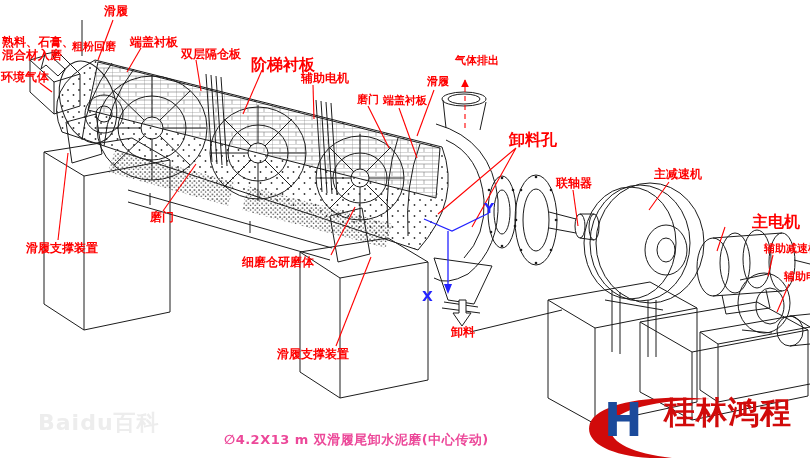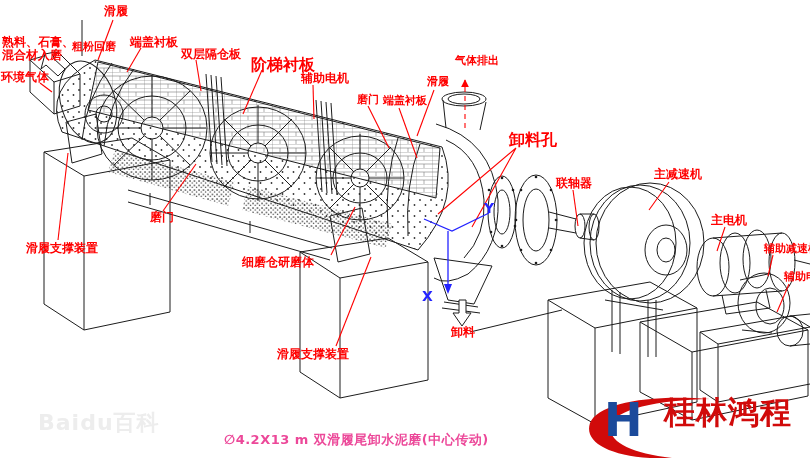--- a/index.html
+++ b/index.html
@@ -223,21 +223,21 @@
   <div class="lbl" style="left:26px;top:242px;font-size:12px">滑履支撑装置</div>
   <div class="lbl" style="left:242px;top:256px;font-size:12px">细磨仓研磨体</div>
   <div class="lbl" style="left:277px;top:348px;font-size:12px">滑履支撑装置</div>
   <div class="lbl" style="left:357px;top:94px;font-size:11px">磨门</div>
   <div class="lbl" style="left:383px;top:95px;font-size:11px">端盖衬板</div>
   <div class="lbl" style="left:427px;top:76px;font-size:11px">滑履</div>
   <div class="lbl" style="left:455px;top:55px;font-size:11px">气体排出</div>
   <div class="lbl" style="left:509px;top:132px;font-size:16px">卸料孔</div>
   <div class="lbl" style="left:556px;top:177px;font-size:12px">联轴器</div>
   <div class="lbl" style="left:654px;top:168px;font-size:12px">主减速机</div>
-  <div class="lbl" style="left:711px;top:214px;font-size:12px">主电机</div>
+  <div class="lbl" style="left:752px;top:214px;font-size:16px">主电机</div>
   <div class="lbl" style="left:764px;top:243px;font-size:11px">辅助减速机</div>
   <div class="lbl" style="left:784px;top:271px;font-size:11px">辅助电机</div>
   <div class="lbl" style="left:451px;top:326px;font-size:12px">卸料</div>
 
   <div class="axis" style="left:484px;top:200px;font-size:14px">Y</div>
   <div class="axis" style="left:422px;top:288px;font-size:14px">X</div>
 
   <div class="caption" style="left:224px;top:431px">∅4.2X13 m 双滑履尾卸水泥磨(中心传动)</div>
 
   <div class="watermark" style="left:38px;top:408px">Baidu百科</div>

